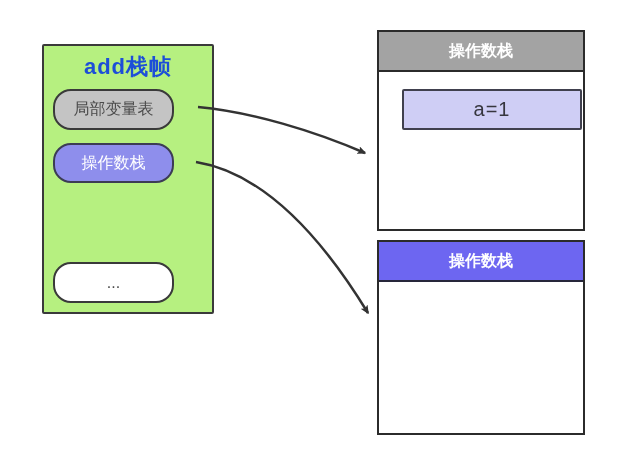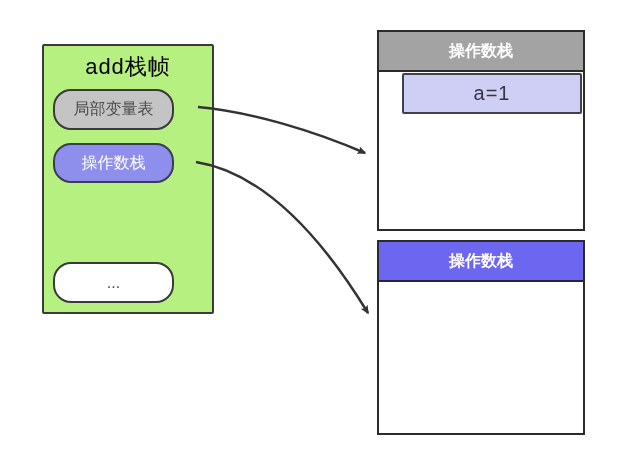--- a/index.html
+++ b/index.html
@@ -28,22 +28,23 @@
     border-radius: 2px;
     box-sizing: border-box;
   }
   .frame-title {
     position: absolute;
     top: 6px;
     left: 0;
     width: 100%;
     text-align: center;
     font-size: 22px;
-    color: #000000;
+    color: #1d4ed8;
     letter-spacing: 1px;
+    font-weight: bold;
   }
   .frame-item {
     position: absolute;
     left: 9px;
     width: 121px;
     height: 41px;
     box-sizing: border-box;
     border: 2px solid #3a3a3a;
     border-radius: 18px;
     display: flex;
@@ -75,21 +76,21 @@
     font-size: 16px;
     font-weight: bold;
     color: #ffffff;
     border-bottom: 2px solid #2b2b2b;
   }
   .header-gray   { background: #a3a3a3; }
   .header-purple { background: #6d66f1; border-bottom-color: #26263a; }
   .stack-entry {
     position: absolute;
     left: 23px;
-    top: 41px;
+    top: 57px;
     width: 180px;
     height: 41px;
     box-sizing: border-box;
     background: #cfcef5;
     border: 2px solid #40404e;
     border-radius: 2px;
     display: flex;
     align-items: center;
     justify-content: center;
     font-size: 20px;

